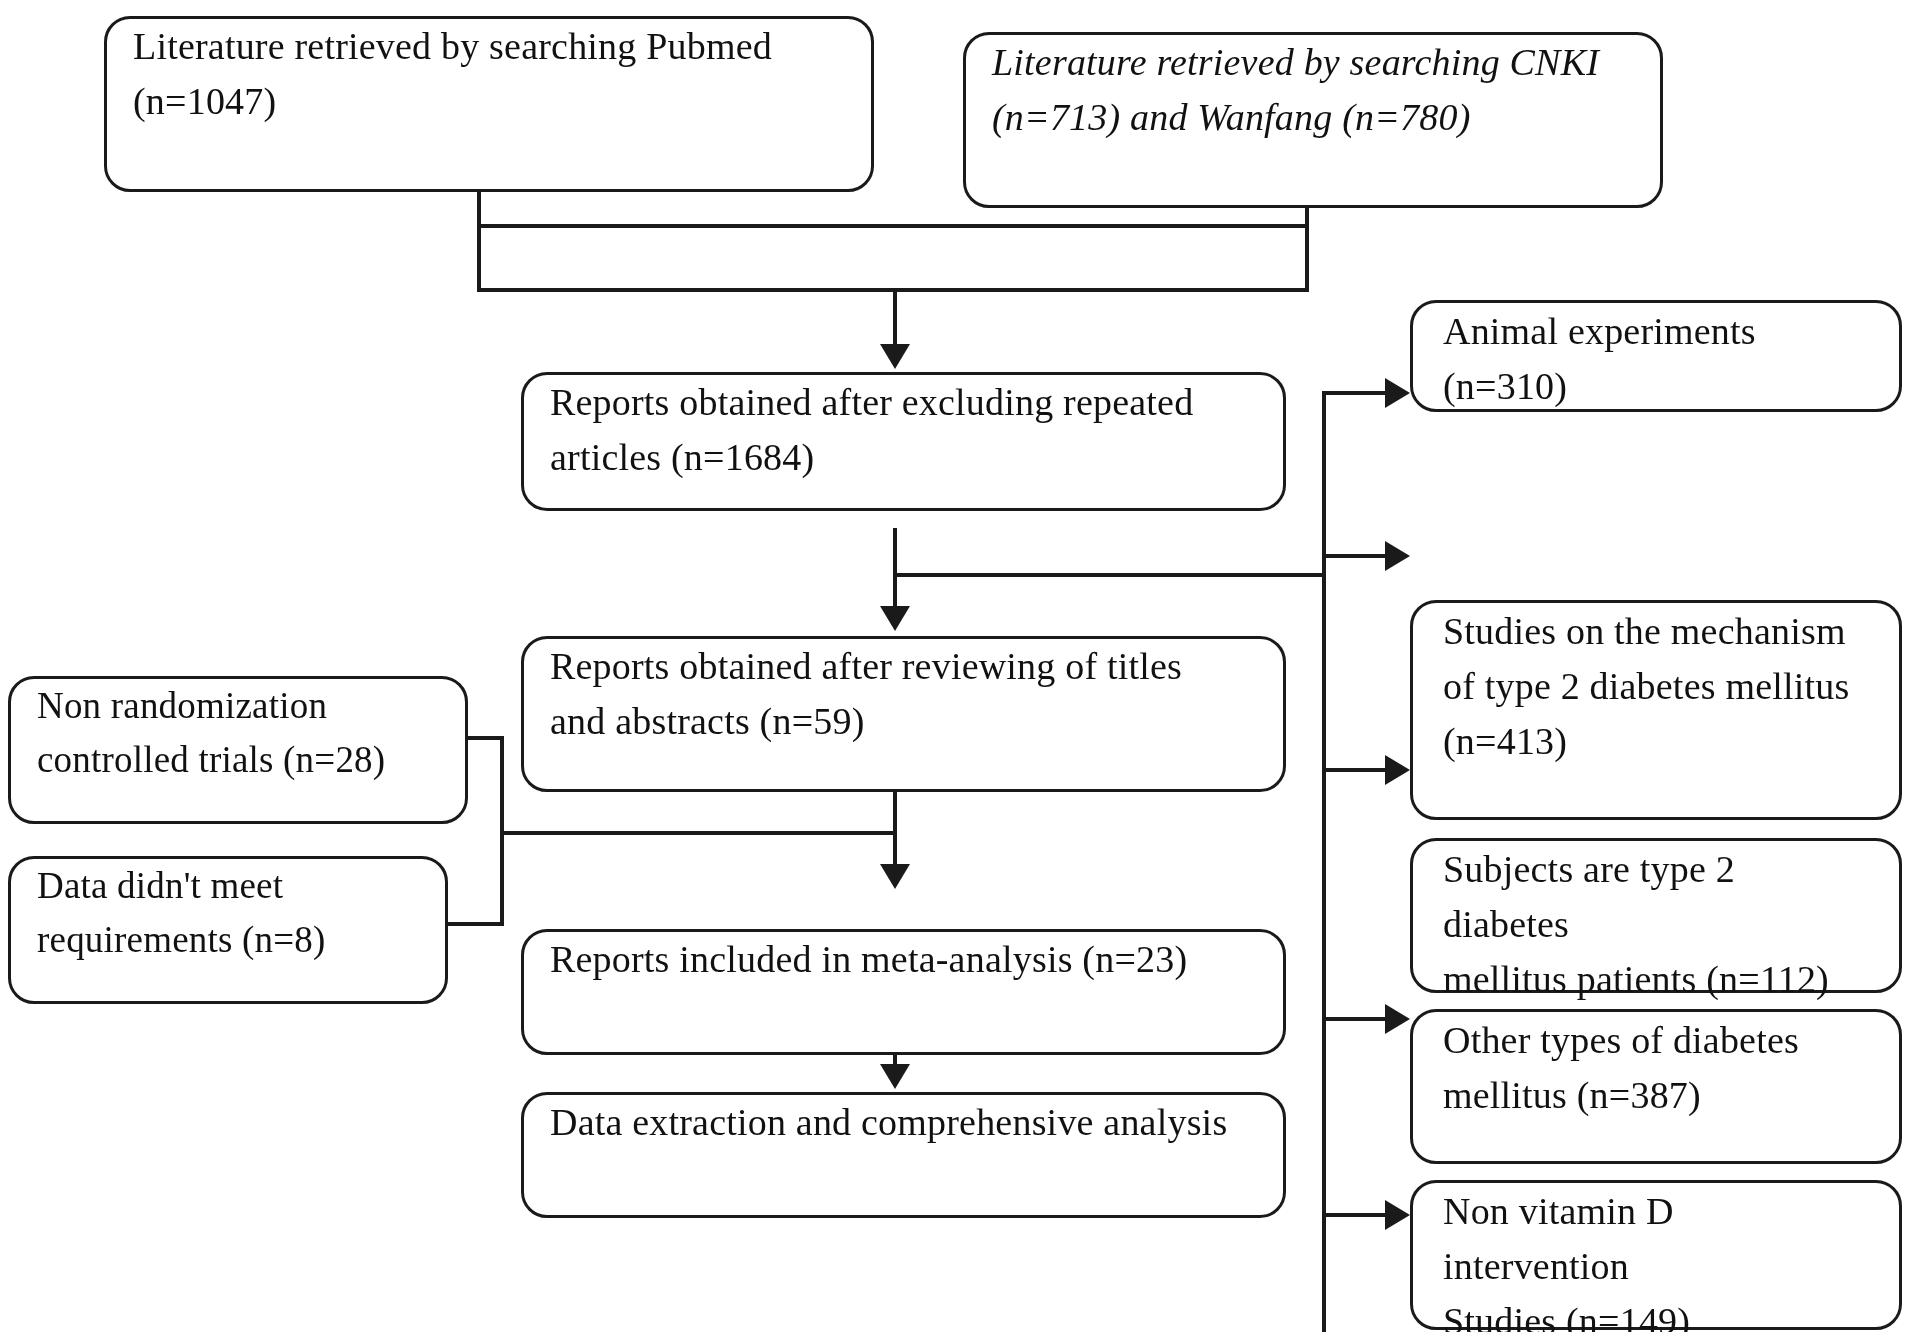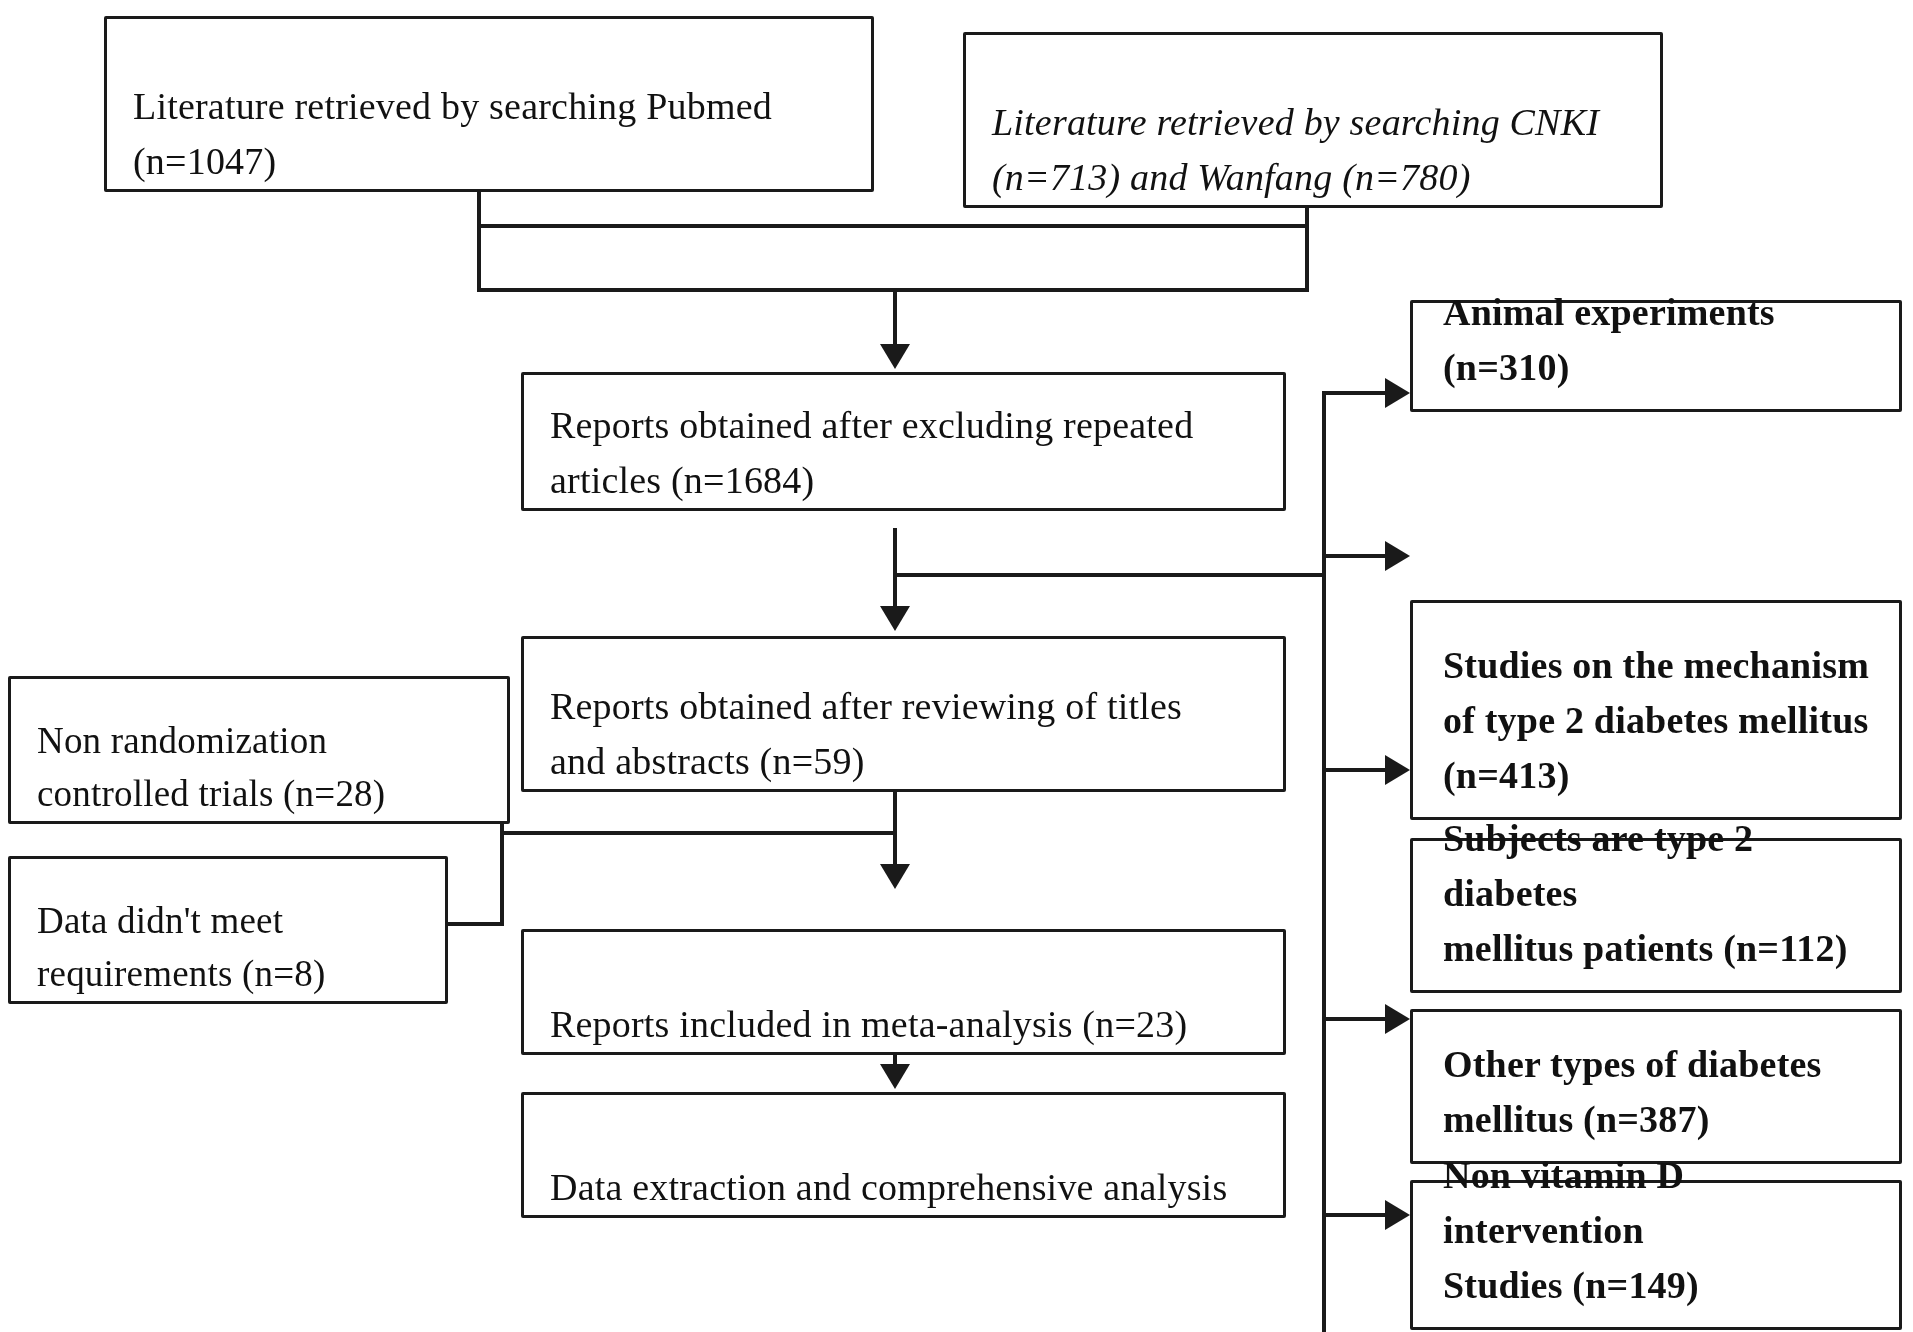--- a/index.html
+++ b/index.html
@@ -13,38 +13,38 @@
     width: 1913px;
     height: 1332px;
     background: #ffffff;
     font-family: "Liberation Serif", "DejaVu Serif", serif;
     overflow: hidden;
   }
   .node {
     position: absolute;
     box-sizing: border-box;
     border: 3px solid #1a1a1a;
-    border-radius: 2px;
+    border-radius: 26px;
     background: #ffffff;
     color: #111111;
     display: flex;
-    align-items: flex-end;
+    align-items: flex-start;
     z-index: 3;
   }
   .node .txt {
     display: block;
     width: 100%;
     padding: 0 26px;
     font-size: 38px;
     line-height: 1.45;
     letter-spacing: 0.2px;
     text-align: left;
     white-space: pre-line;
   }
-  .node.tight .txt { padding: 14px 30px; font-weight: bold; }
+  .node.tight .txt { padding: 1px 30px; }
   .node.small .txt { font-size: 37px; }
 
   
   .conn {
     position: absolute;
     background: #1a1a1a;
     z-index: 1;
   }
   .h { height: 4px; }
   .v { width: 4px; }
@@ -169,21 +169,21 @@
 
   <div class="conn h" style="left:500px; top:831px; width:396px; height:4px;"></div>
   <div class="conn v" style="left:500px; top:736px; width:4px; height:190px;"></div>
 
   <div class="conn h" style="left:437px; top:736px; width:66px; height:4px;"></div>
   <div class="arrow left" style="left:412px; top:723px;"></div>
 
   <div class="conn h" style="left:437px; top:922px; width:66px; height:4px;"></div>
   <div class="arrow left" style="left:412px; top:909px;"></div>
 
-  <div class="node small" style="left:8px; top:676px; width:502px; height:148px;">
+  <div class="node small" style="left:8px; top:676px; width:460px; height:148px;">
     <span class="txt">Non  randomization
 controlled trials (n=28)</span>
   </div>
 
   <div class="node small" style="left:8px; top:856px; width:440px; height:148px;">
     <span class="txt">Data didn't meet
 requirements (n=8)</span>
   </div>
 
 </div>

